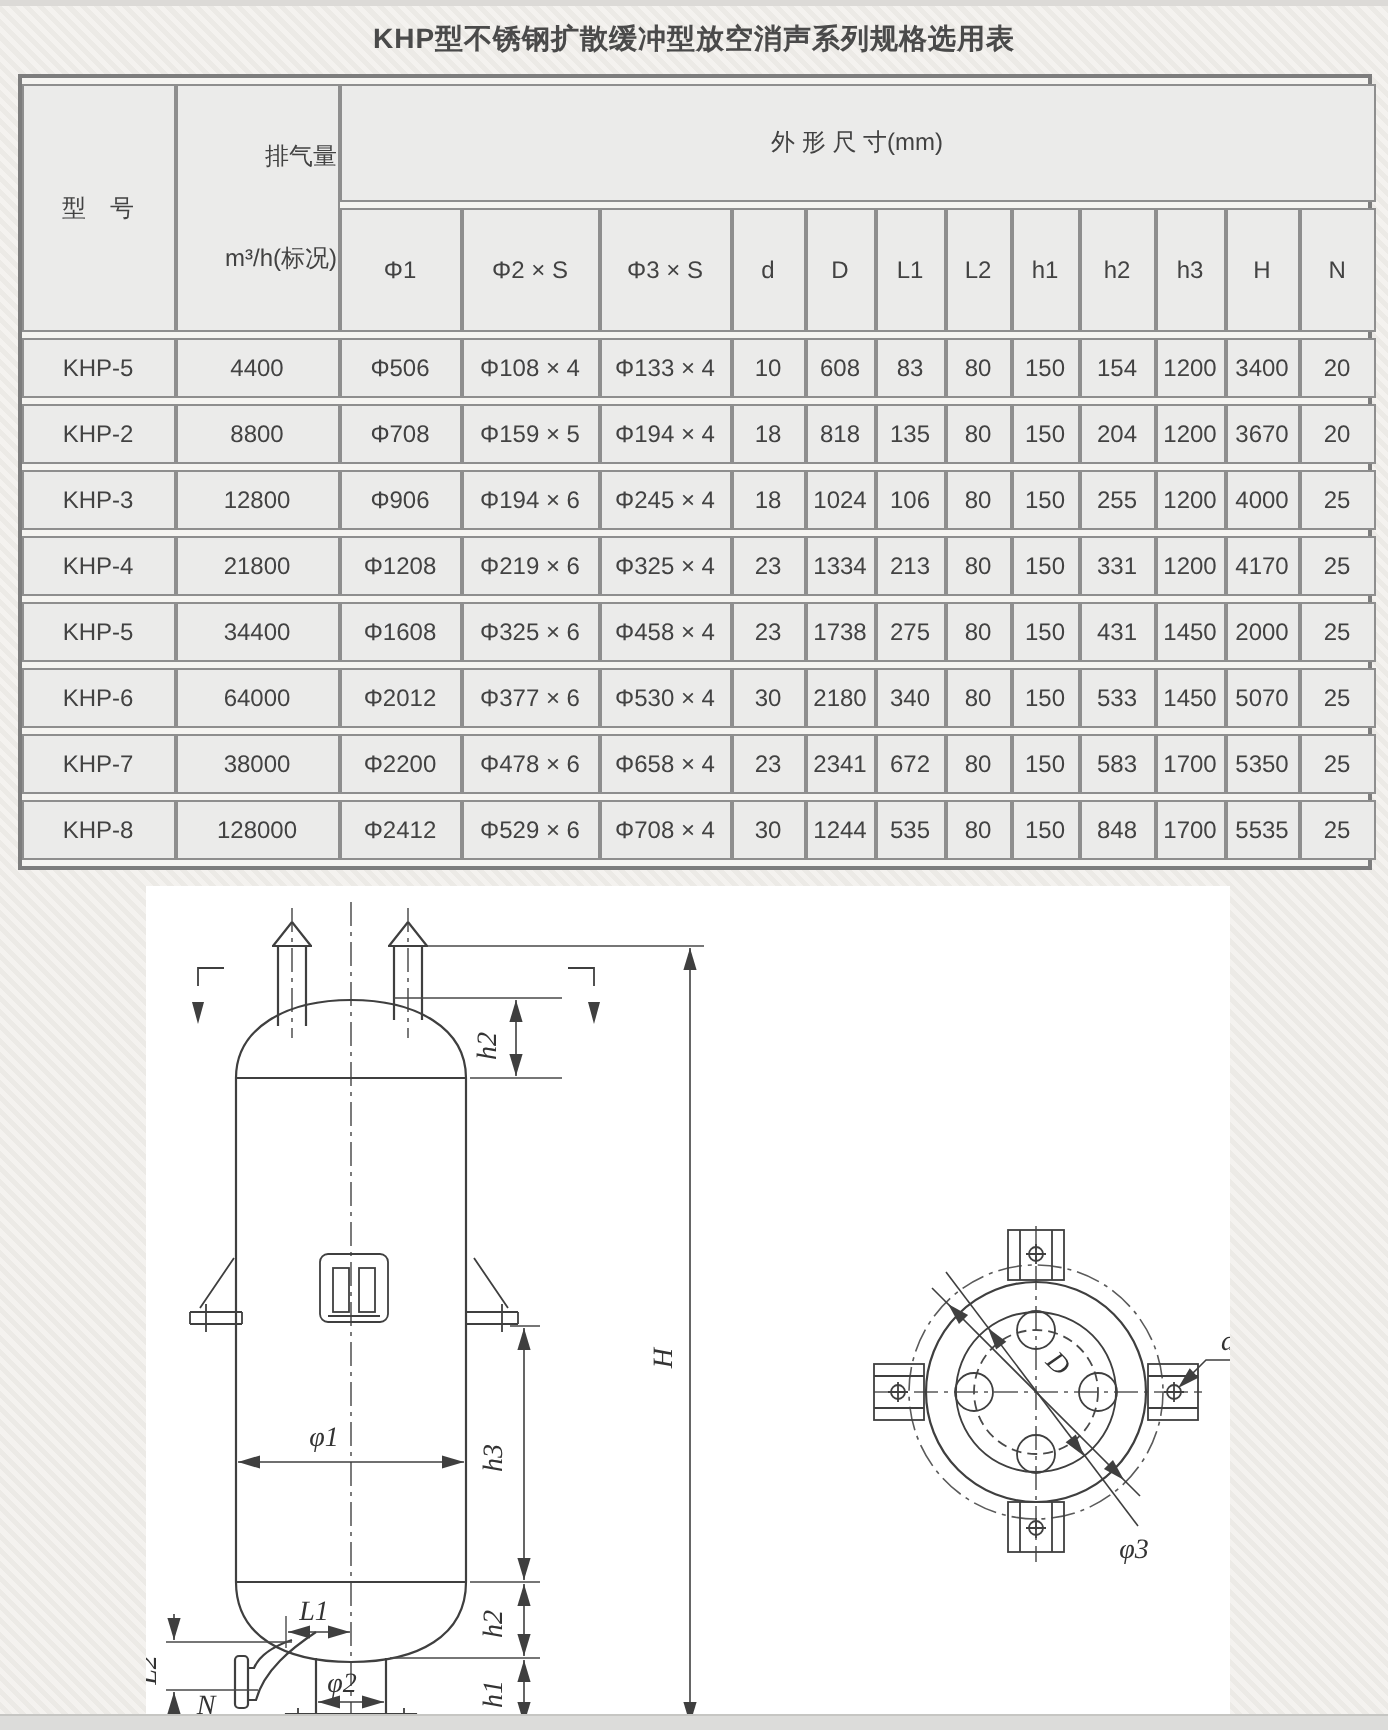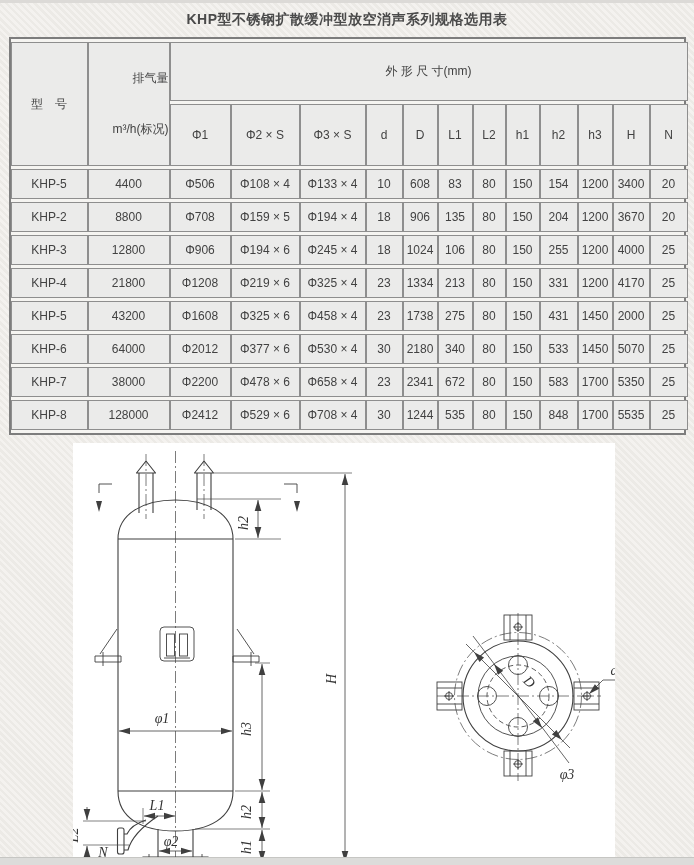--- a/index.html
+++ b/index.html
@@ -116,21 +116,21 @@
           <td>3400</td>
           <td>20</td>
         </tr>
         <tr>
           <td>KHP-2</td>
           <td>8800</td>
           <td>Φ708</td>
           <td>Φ159 × 5</td>
           <td>Φ194 × 4</td>
           <td>18</td>
-          <td>906</td>
+          <td>818</td>
           <td>135</td>
           <td>80</td>
           <td>150</td>
           <td>204</td>
           <td>1200</td>
           <td>3670</td>
           <td>20</td>
         </tr>
         <tr>
           <td>KHP-3</td>
@@ -159,21 +159,21 @@
           <td>213</td>
           <td>80</td>
           <td>150</td>
           <td>331</td>
           <td>1200</td>
           <td>4170</td>
           <td>25</td>
         </tr>
         <tr>
           <td>KHP-5</td>
-          <td>43200</td>
+          <td>34400</td>
           <td>Φ1608</td>
           <td>Φ325 × 6</td>
           <td>Φ458 × 4</td>
           <td>23</td>
           <td>1738</td>
           <td>275</td>
           <td>80</td>
           <td>150</td>
           <td>431</td>
           <td>1450</td>

